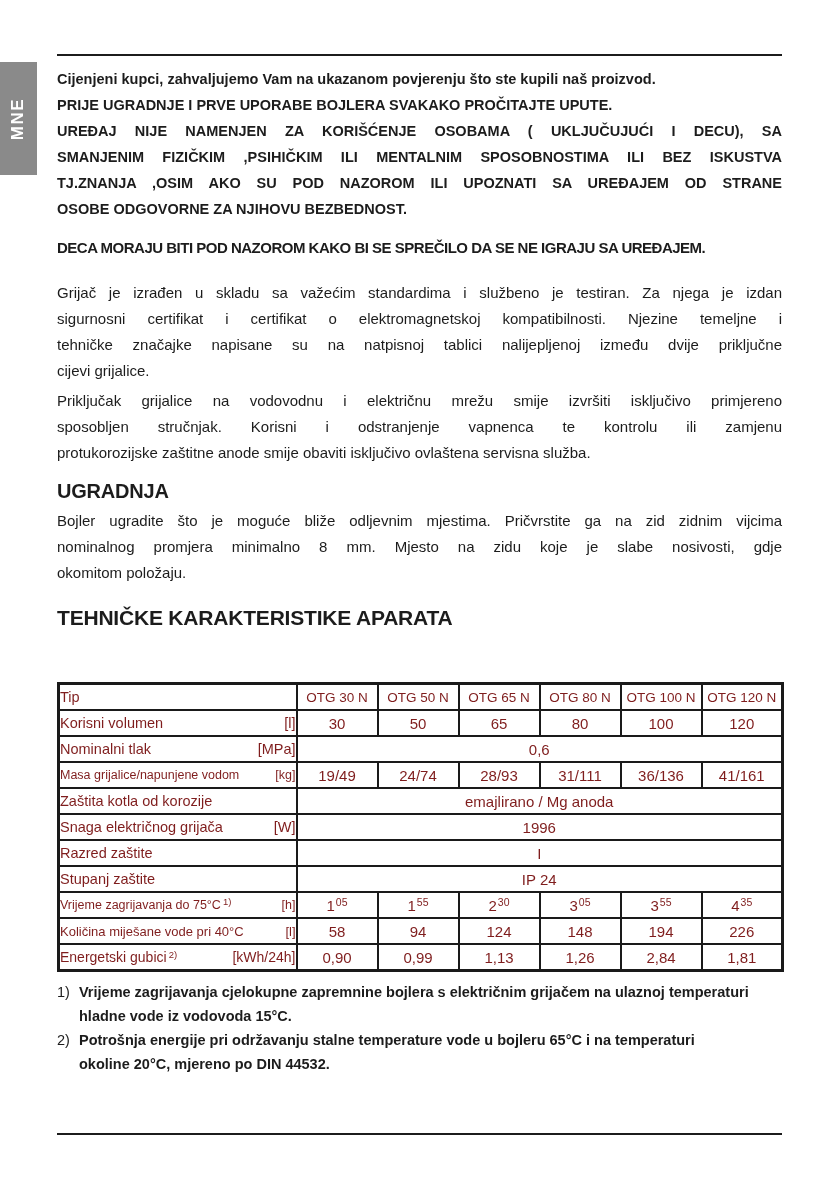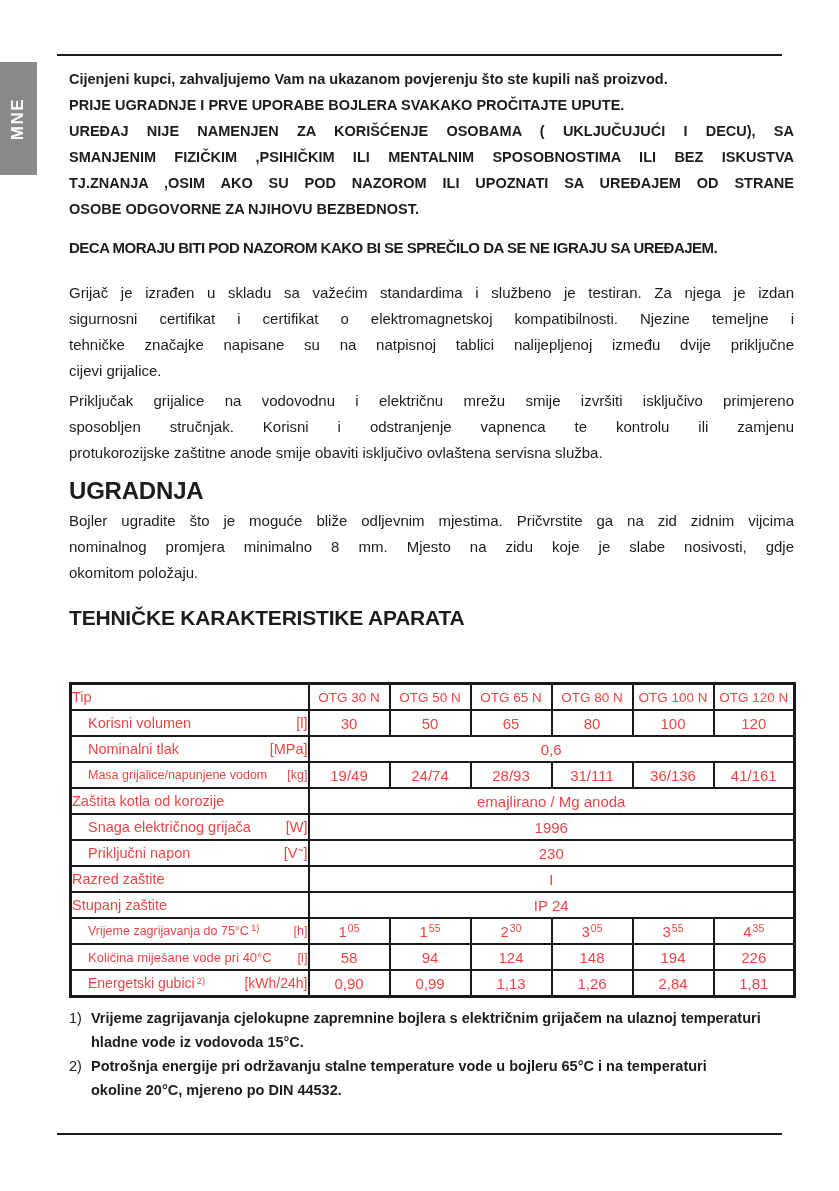--- a/index.html
+++ b/index.html
@@ -14,50 +14,50 @@
 
   .mne-tab {
     position:absolute; left:0; top:62px; width:37px; height:113px;
     background:#8a8a8a; display:flex; align-items:center; justify-content:center;
   }
   .mne-tab span {
     transform:rotate(-90deg); color:#ffffff; font-weight:bold;
     font-size:17px; letter-spacing:1.5px; white-space:nowrap;
   }
 
-  .content { position:absolute; left:69px; top:66px; width:725px; }
+  .content { position:absolute; left:57px; top:66px; width:725px; }
 
   .line { line-height:26px; }
   .just { text-align:justify; text-align-last:justify; -moz-text-align-last:justify; }
 
   .intro { font-weight:bold; font-size:14.5px; }
   .warning {
     margin-top:13px; font-weight:bold; font-size:15px;
     letter-spacing:-0.5px; line-height:26px; white-space:nowrap;
   }
   .para { font-size:15px; }
   .para-cert { margin-top:19px; }
   .para-conn { margin-top:4px; }
 
   .h-ugradnja {
-    margin:14px 0 6px 0; font-size:24px; font-weight:bold; line-height:22px;
+    margin:14px 0 6px 0; font-size:20px; font-weight:bold; line-height:22px;
     letter-spacing:-0.2px;
   }
   .h-tehnicke {
     margin:20px 0 0 0; font-size:21px; font-weight:bold; line-height:24px;
     letter-spacing:-0.2px;
   }
 
   table.spec {
     margin-top:52px; border-collapse:collapse; width:725px; table-layout:fixed;
-    border:3px solid #1a1a1a; color:#ef4444;
+    border:3px solid #1a1a1a; color:#7f1d1d;
   }
   table.spec td { border:2px solid #1a1a1a; height:24px; padding:0; overflow:hidden; }
   td.lblcell { border-right-width:3px; padding:0 7px; font-size:14.5px; }
-  .lblflex { display:flex; justify-content:space-between; align-items:baseline;padding-left:16px; }
+  .lblflex { display:flex; justify-content:space-between; align-items:baseline; }
   td.lbl-sm { font-size:12.5px; }
   td.lbl-md { font-size:13px; }
   td.lbl-en { font-size:14px; }
   td.val { text-align:center; font-size:15px; }
   td.model { text-align:center; font-size:13.5px; }
   td.spanval { text-align:center; font-size:15px; }
   .fsup { font-size:9.5px; position:relative; top:-4px; margin-left:2px; }
   .msup { font-size:10.5px; position:relative; top:-5px; margin-left:1px; }
   .usup { font-size:10.5px; position:relative; top:-4px; }
 
@@ -173,29 +173,20 @@
         <td class="spanval" colspan="6">emajlirano / Mg anoda</td>
       </tr>
       <tr>
         <td class="lblcell">
           <div class="lblflex">
               <span>Snaga električnog grijača</span>
               <span>[W]</span>
             </div>
         </td>
         <td class="spanval" colspan="6">1996</td>
-      </tr>
-      <tr>
-        <td class="lblcell">
-          <div class="lblflex">
-            <span>Priključni napon</span>
-            <span><span>[V</span><span class="usup">~</span><span>]</span></span>
-          </div>
-        </td>
-        <td class="spanval" colspan="6">230</td>
       </tr>
       <tr>
         <td class="lblcell"><span>Razred zaštite</span></td>
         <td class="spanval" colspan="6">I</td>
       </tr>
       <tr>
         <td class="lblcell"><span>Stupanj zaštite</span></td>
         <td class="spanval" colspan="6">IP 24</td>
       </tr>
       <tr>

